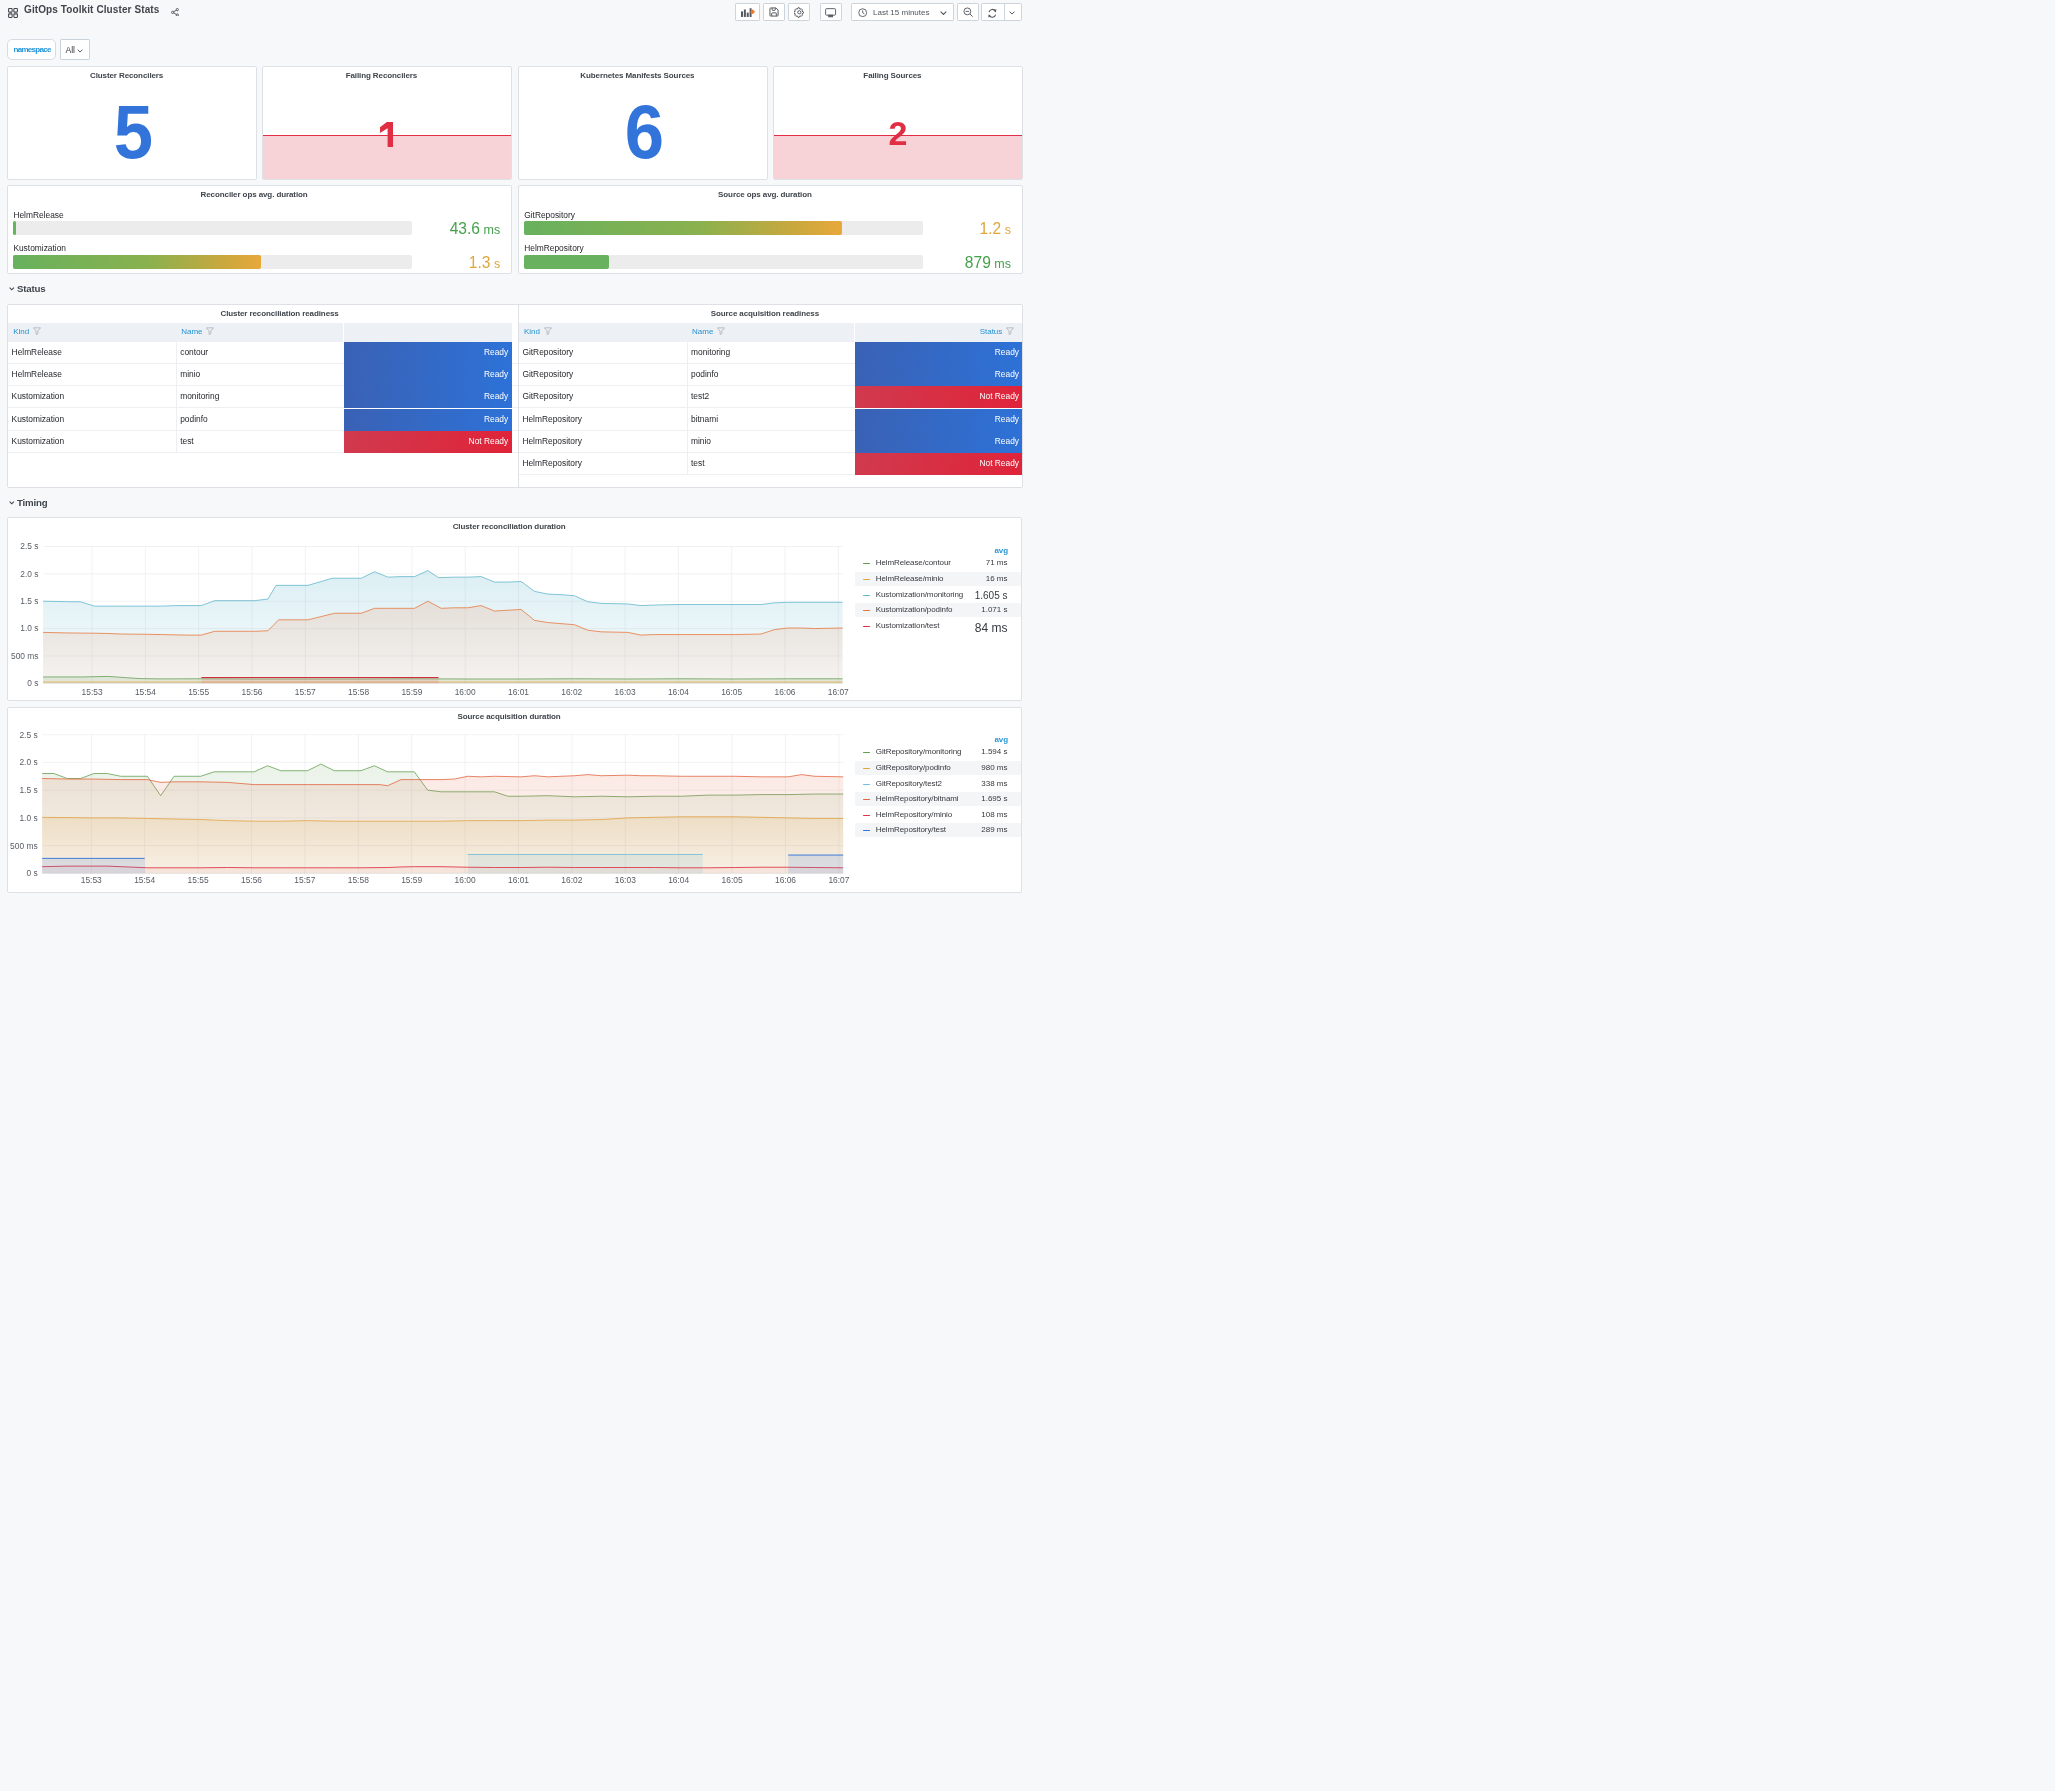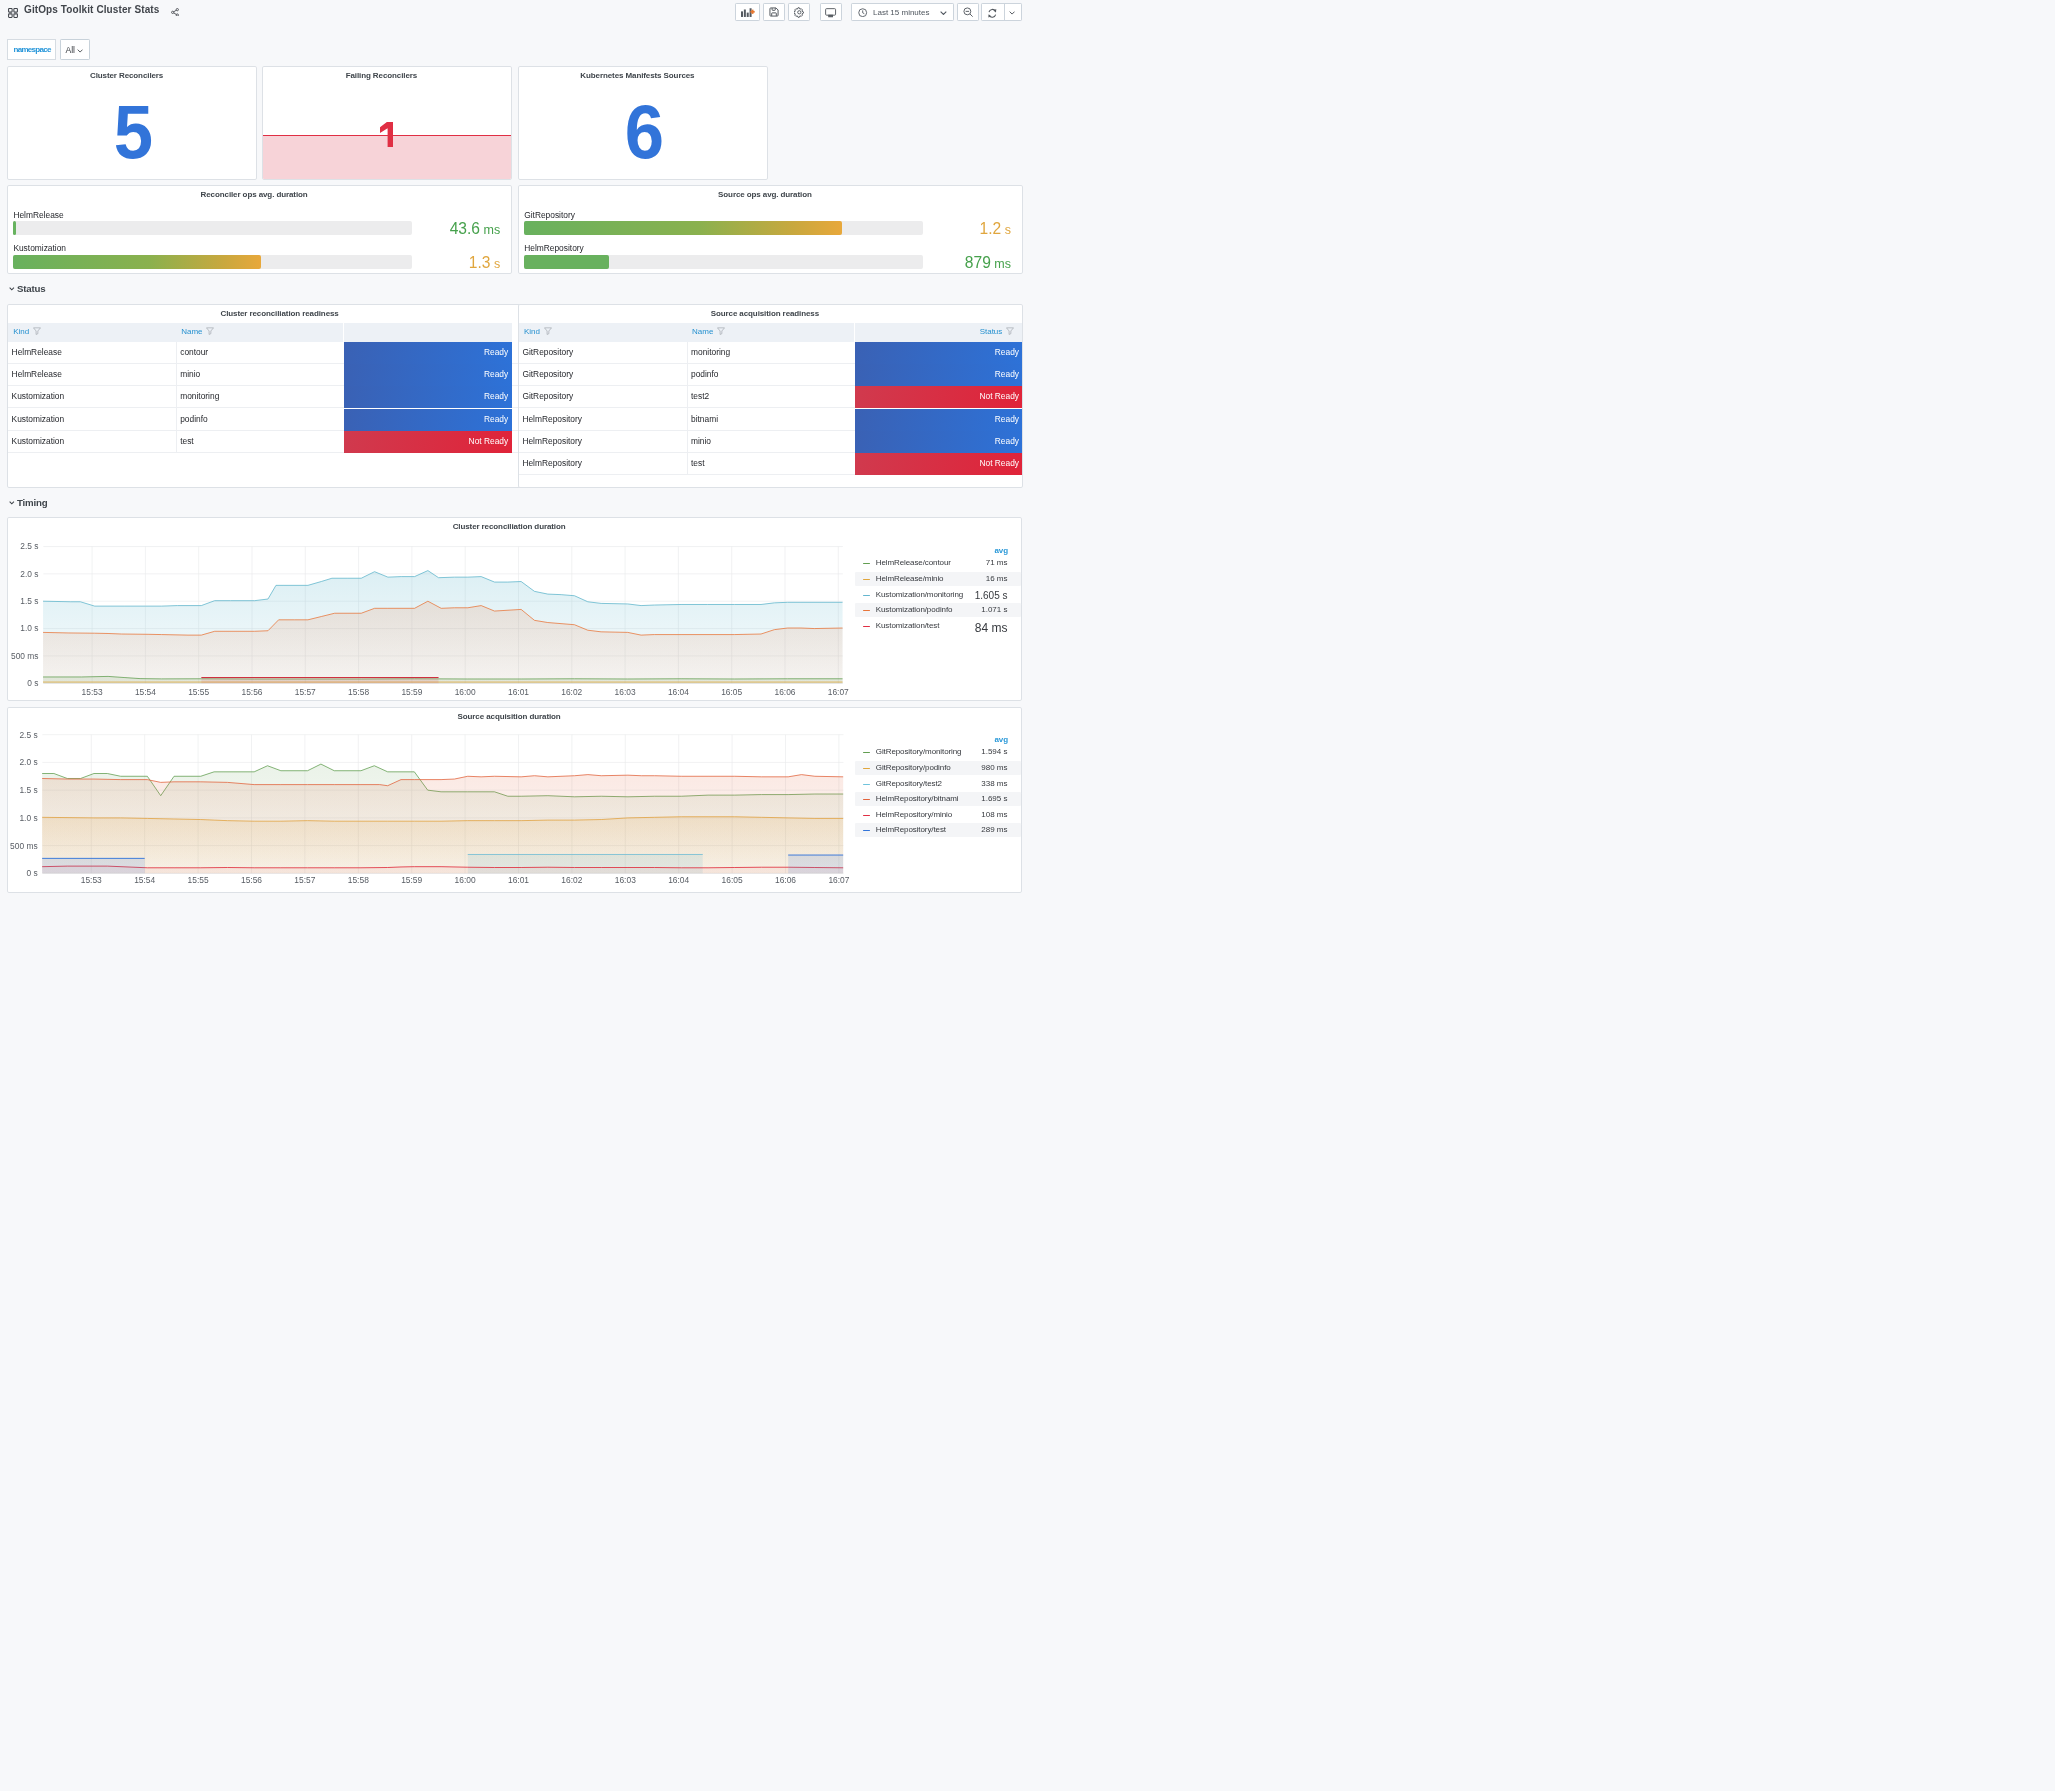--- a/index.html
+++ b/index.html
@@ -94,21 +94,21 @@
           <path d="M13.9 10.5a5.9 5.9 0 0 1-10.6 1.6"></path>
         </g>
         <polygon points="14.9,1.6 14.4,7.1 10.1,3.9" fill="#54595f"></polygon>
         <polygon points="2.1,15.4 2.6,9.9 6.9,13.1" fill="#54595f"></polygon>
       </svg>
       <div style="position:absolute;left:22px;top:0;width:0.6px;height:17px;background:#ccd4dc"></div>
       <svg width="6.2" height="3.7" viewBox="0 0 10 6" style="position:absolute;right:5.6px;top:7.5px">
         <path d="M1 1l4 4 4-4" fill="none" stroke="#54595f" stroke-width="1.6"></path>
       </svg>
     </div>
-<div style="position:absolute;left:7.2px;top:39px;width:49px;height:21px;background:#fff;border:0.6px solid #d6dce2;border-radius:0">
+<div style="position:absolute;left:7.2px;top:39px;width:49px;height:21px;background:#fff;border:0.6px solid #d6dce2;border-radius:5px">
   <span style="position:absolute;left:5.3px;top:5.3px;font-size:8px;font-weight:700;letter-spacing:-0.7px;color:#2495d9">namespace</span>
     </div>
 <div style="position:absolute;left:60px;top:39px;width:30px;height:21px;background:#fff;border:0.6px solid #c8d2da;border-radius:1.2px">
   <span style="position:absolute;left:4.4px;top:5px;font-size:8.7px;color:#3e4247">All</span>
   <svg width="6.2" height="4" viewBox="0 0 10 6.5" style="position:absolute;left:15.6px;top:9px">
         <path d="M1 1l4 4 4-4" fill="none" stroke="#3e4247" stroke-width="1.4"></path>
       </svg>
     </div>
 
 <div class="panel" style="left:7.2px;top:66px;width:250px;height:114px">
@@ -119,20 +119,26 @@
   <div class="ptitle" style="top:4px">Failing Reconcilers</div>
   <div style="position:absolute;left:0;top:68px;width:100%;height:45px;background:#f7d3d8"></div>
   <div style="position:absolute;left:0;top:68px;width:100%;height:0.8px;background:#e02f44"></div>
   <svg width="13.4" height="25" viewBox="0 0 21.5 40" style="position:absolute;left:117px;top:55px">
         <path d="M21.5 40V0H11L0 8.5v9L12.2 10v30z" fill="#e02f44"></path>
       </svg>
 </div>
 <div class="panel" style="left:518px;top:66px;width:250px;height:114px">
   <div class="ptitle" style="top:4px">Kubernetes Manifests Sources</div>
   <div style="position:absolute;left:0;width:100%;text-align:center;font-weight:700;top:26.5px;font-size:76px;color:#3274d9;line-height:1;transform:scaleX(0.93);text-indent:3.1px">6</div>
+</div>
+<div class="panel" style="left:773px;top:66px;width:250px;height:114px;overflow:hidden">
+  <div class="ptitle" style="top:4px">Failing Sources</div>
+  <div style="position:absolute;left:0;top:68px;width:100%;height:45px;background:#f7d3d8"></div>
+  <div style="position:absolute;left:0;top:68px;width:100%;height:0.8px;background:#e02f44"></div>
+  <div style="position:absolute;left:0;width:100%;text-align:center;font-weight:700;top:49px;font-size:34px;color:#e02f44;line-height:1">2</div>
 </div>
 
 <div class="panel" style="left:7.2px;top:185px;width:505px;height:89px">
       <div class="ptitle" style="top:4px">Reconciler ops avg. duration</div>
       <div style="position:absolute;left:5.2px;top:24px;font-size:8.4px;color:#26282d">HelmRelease</div>
       <div style="position:absolute;left:5.2px;top:35px;width:399px;height:14px;background:#ececed;border-radius:1.9px"></div>
       <div style="position:absolute;left:5.2px;top:35px;width:2.2px;height:14px;background:#67b35f;border-radius:1.9px"></div>
       <div style="position:absolute;right:11px;top:34px;font-size:15.6px;color:#46a14c;white-space:nowrap">43.6<span style="font-size:12.5px"> ms</span></div>
       <div style="position:absolute;left:5.2px;top:57px;font-size:8.4px;color:#26282d">Kustomization</div>
       <div style="position:absolute;left:5.2px;top:69px;width:399px;height:14px;background:#ececed;border-radius:1.9px"></div>

